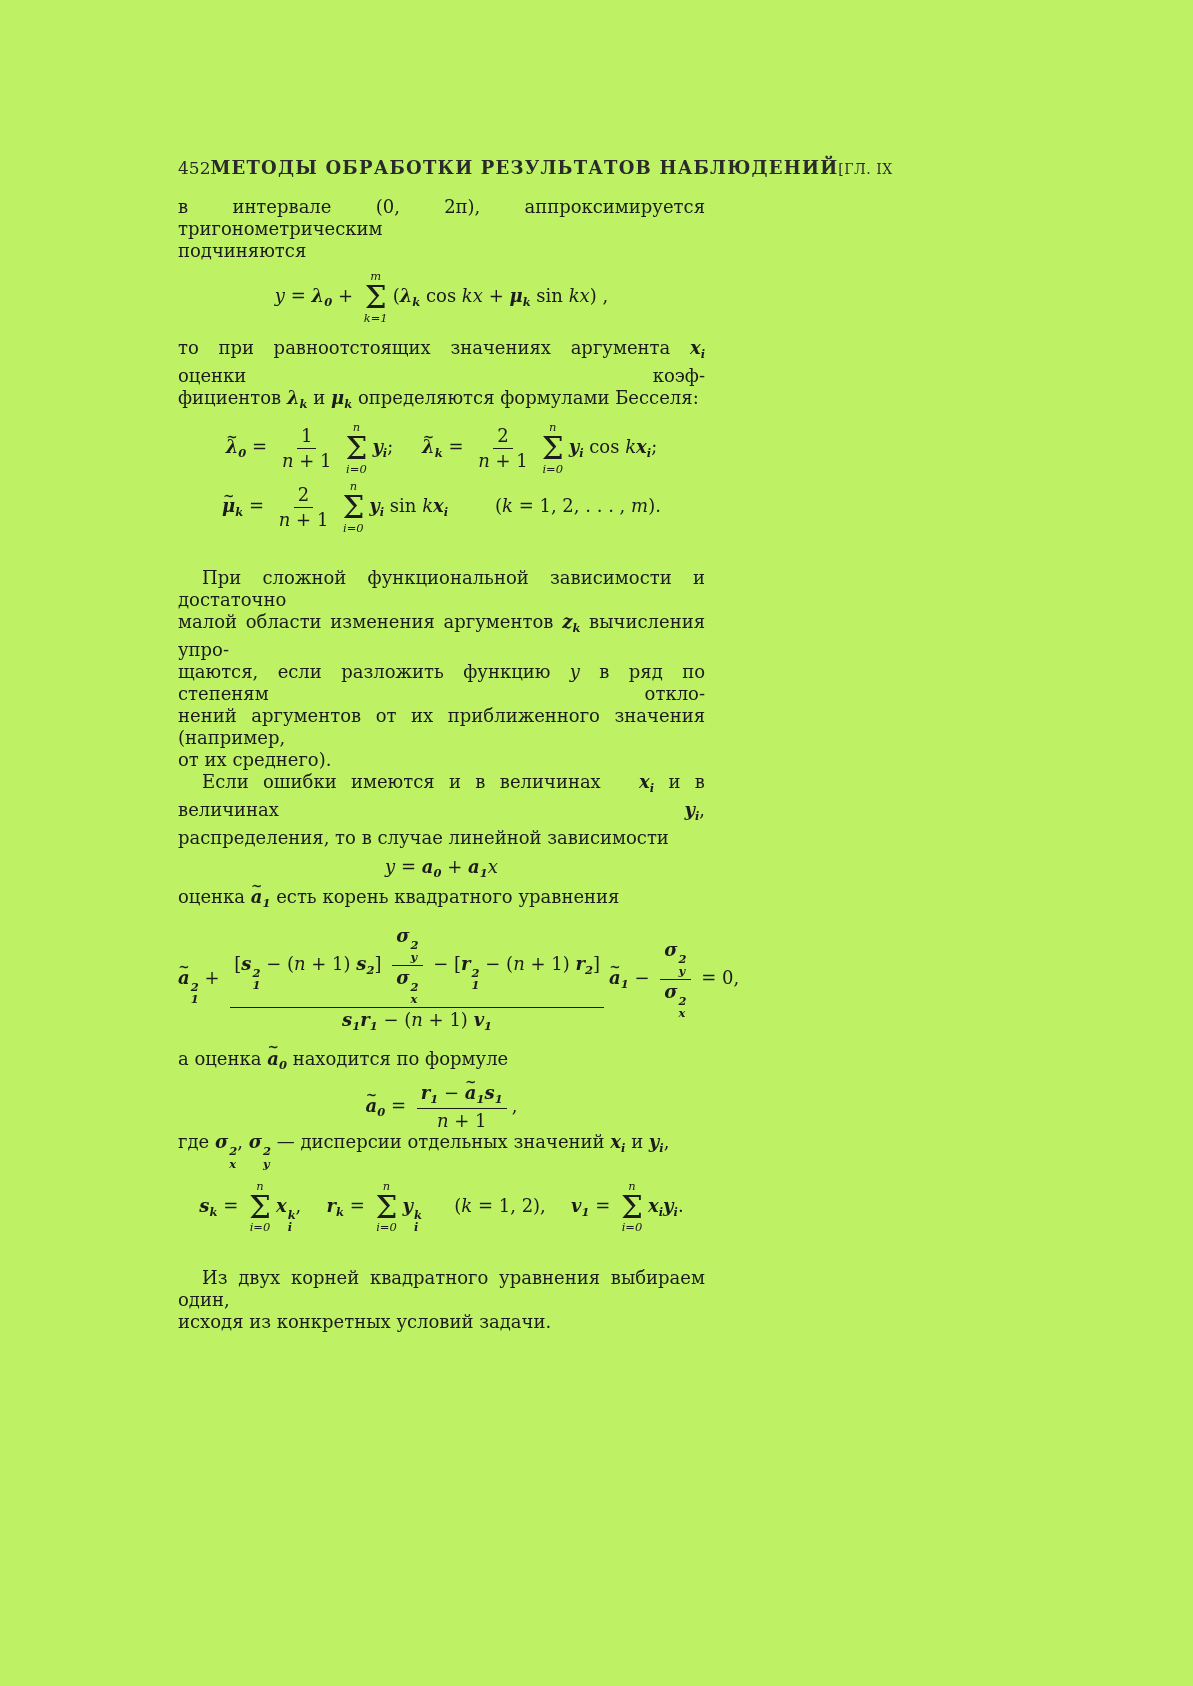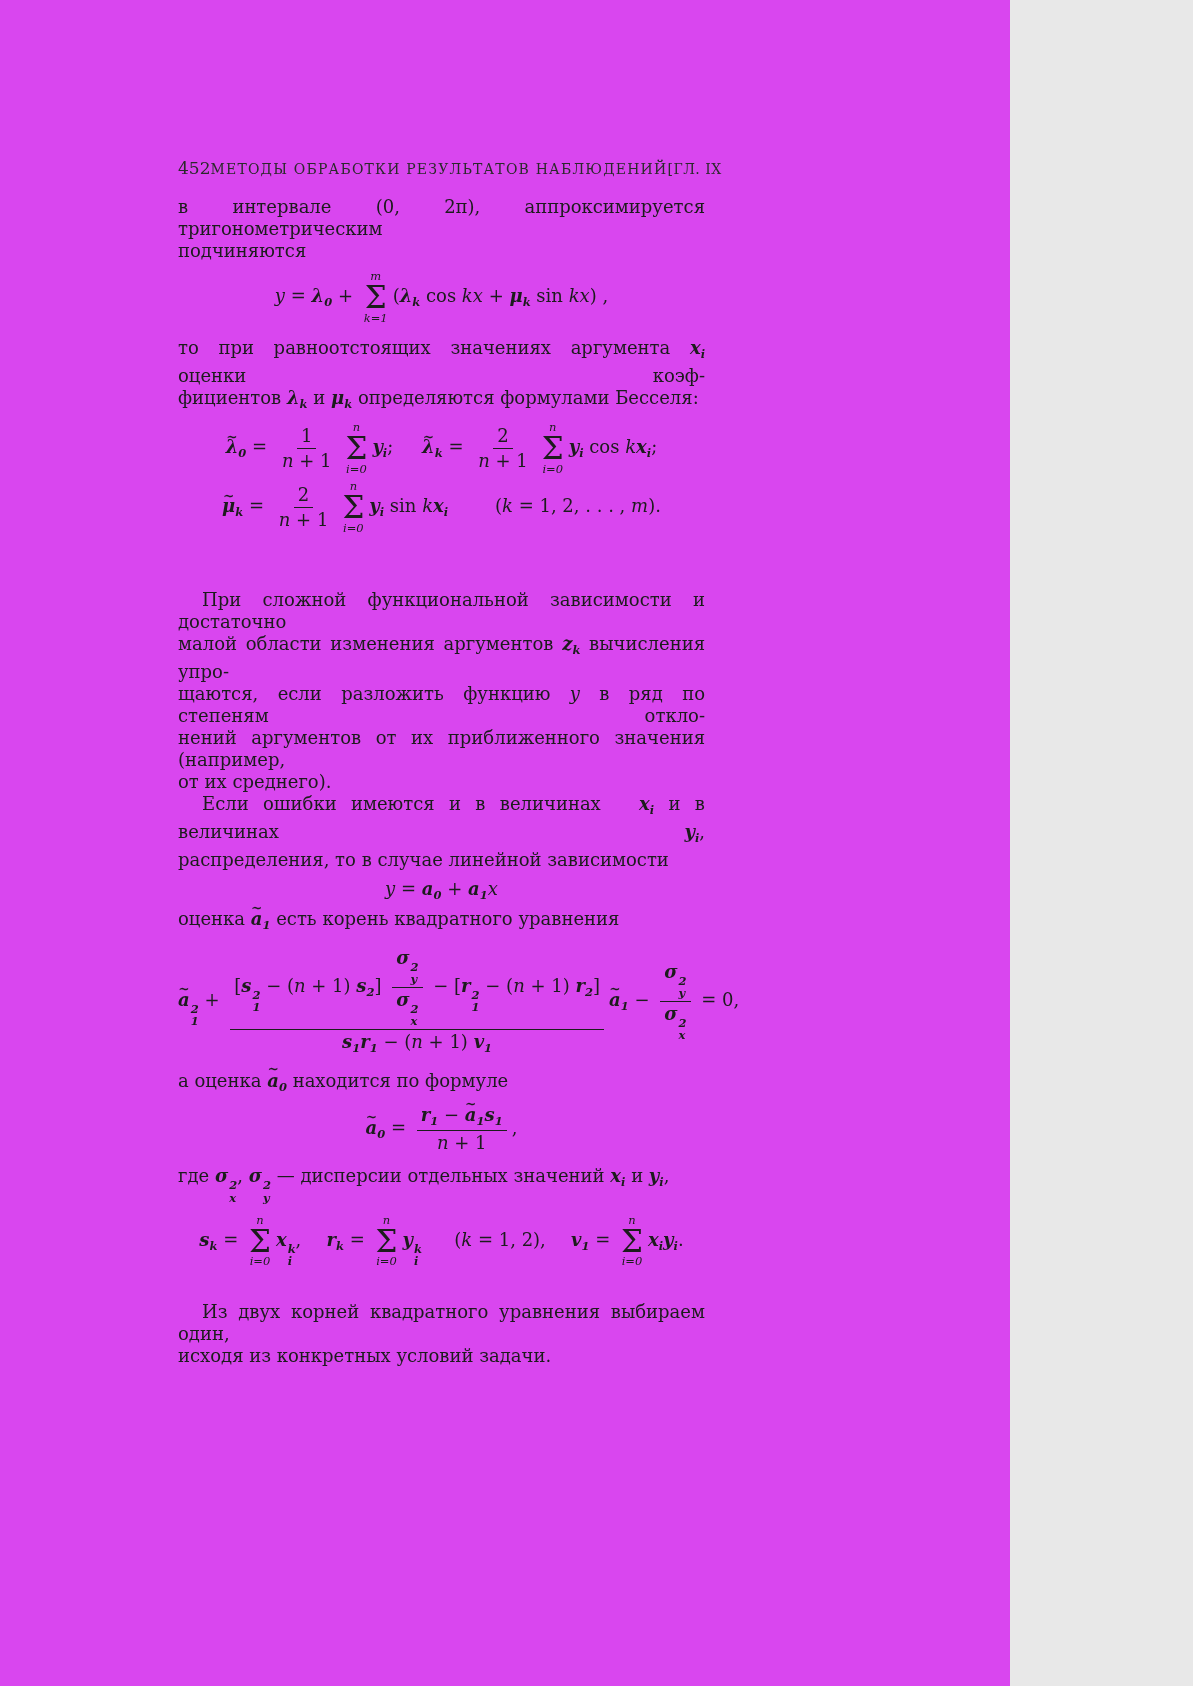--- a/index.html
+++ b/index.html
@@ -1,58 +1,58 @@
 <!DOCTYPE html>
 <html><head>
 <meta charset="utf-8">
 <style>
   html,body{margin:0;padding:0;background:#e8e8e8;}
   .page{
     position:relative;
-    width:1010px;height:1686px;
-    background:#d946ef;
+    width:1193px;height:1686px;
+    background:#bef264;
     font-family:"DejaVu Serif","Liberation Serif",serif;
     color:#1e1e1e;
     overflow:hidden;
   }
   .content{
     position:absolute;left:178px;top:147px;width:527px;
   }
   
   .rhead{
     display:flex;align-items:baseline;justify-content:space-between;
     font-size:15px;letter-spacing:1.2px;color:#2a2a2a;
     margin-bottom:18px;white-space:nowrap;
   }
   .rhead .pnum{font-size:17px;letter-spacing:0;}
-  .rhead .rtitle{font-size:14px;}
+  .rhead .rtitle{font-size:18px;font-weight:bold;}
   .rhead .chap{font-size:14px;letter-spacing:0.5px;margin-top:14px;}
   
   .line{
     font-size:18px;line-height:22px;color:#1c1c1c;
     text-justify:inter-word;
   }
   .jl{text-align:justify;text-align-last:justify;}
   .ll{text-align:left;}
   .ind{text-indent:24px;}
   
   .formula{
     text-align:center;font-size:18px;color:#1c1c1c;line-height:1.15;
     white-space:nowrap;
   }
   .f-trig{margin:8px 0 12px 0;}
   .f-bessel1{margin-top:6px;}
   .f-bessel2{margin-top:4px;}
-  .p-complex{margin-top:54px;}
+  .p-complex{margin-top:32px;}
   .f-linear{margin:8px 0 4px 0;}
   .p-est1{margin-top:6px;}
   .f-quad{margin:10px 0 4px 0;}
   .p-est0{margin-top:14px;}
   .f-a0{margin-top:6px;}
-  .p-disp{margin-top:12px;}
+  .p-disp{}
   .f-sums{margin-top:10px;}
   .p-roots{margin-top:32px;}
   .p-bessel{margin-top:10px;}
   
   .mf-r{font-style:normal;}
   .mf-v{font-style:italic;}
   .mf-g{display:inline-block;}
   .mf-sw{display:inline-block;white-space:nowrap;font-weight:bold;}
   .mf-sub{font-size:11.5px;font-style:italic;vertical-align:-4px;letter-spacing:0;}
   .mf-ss{

